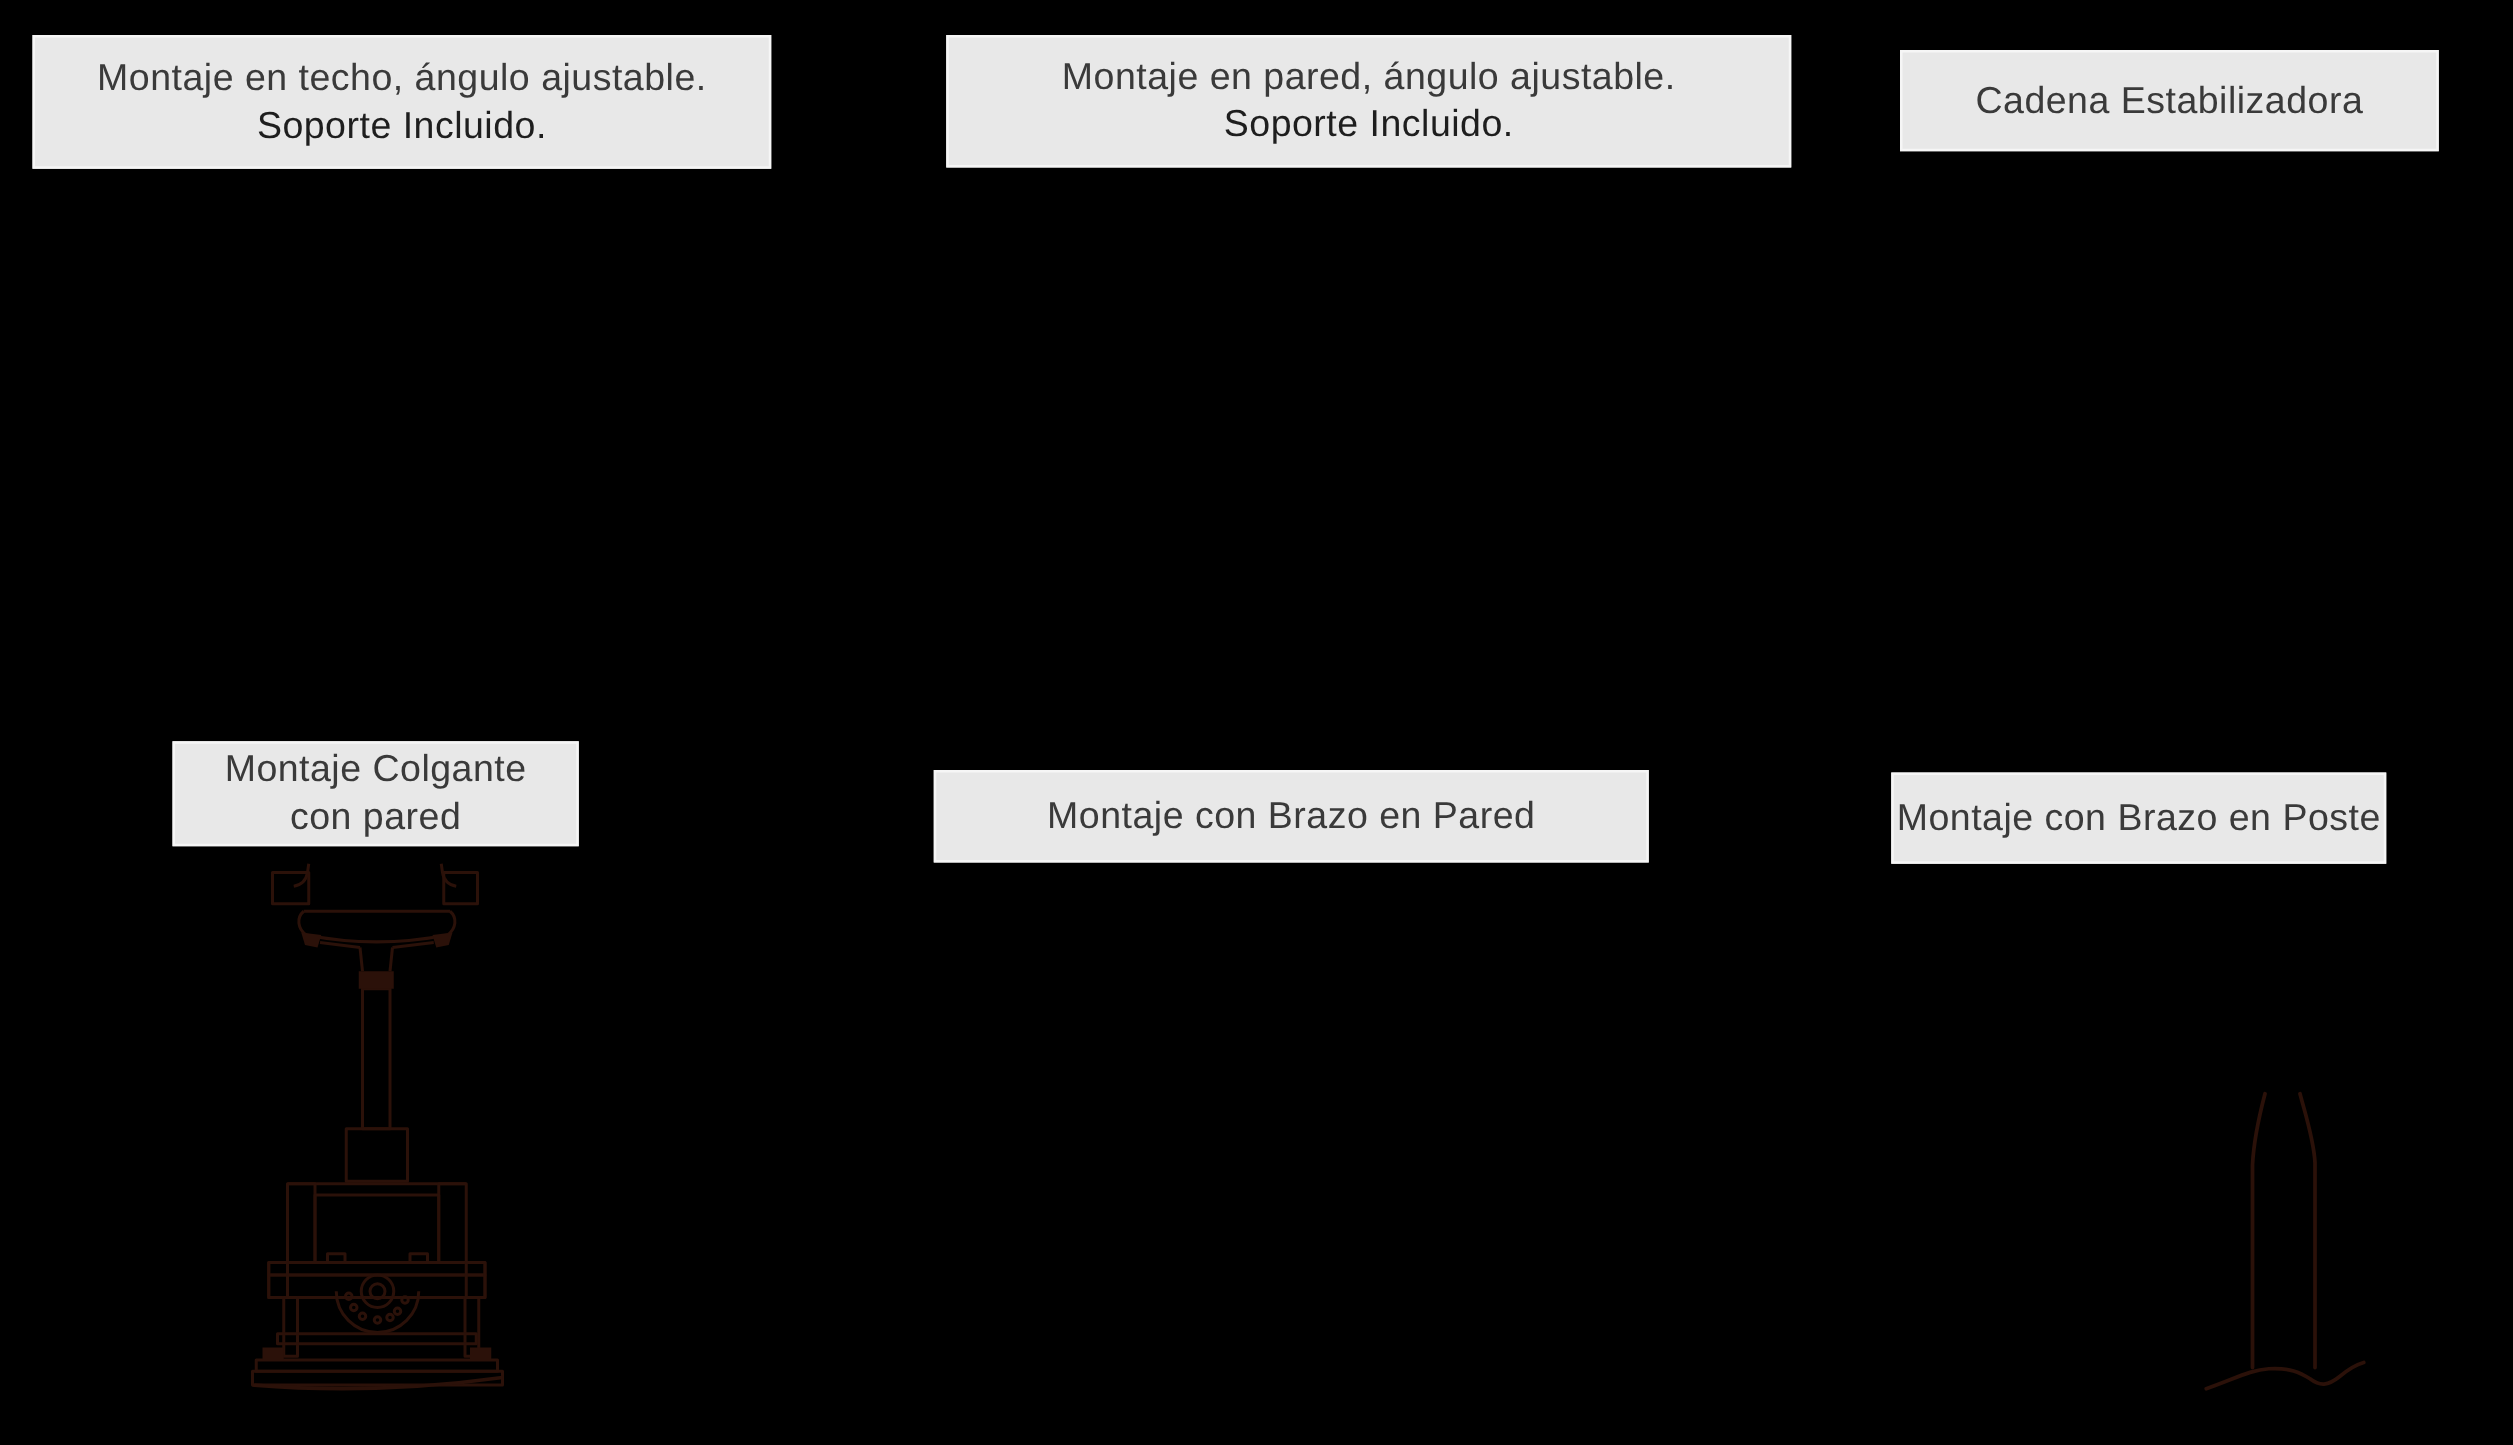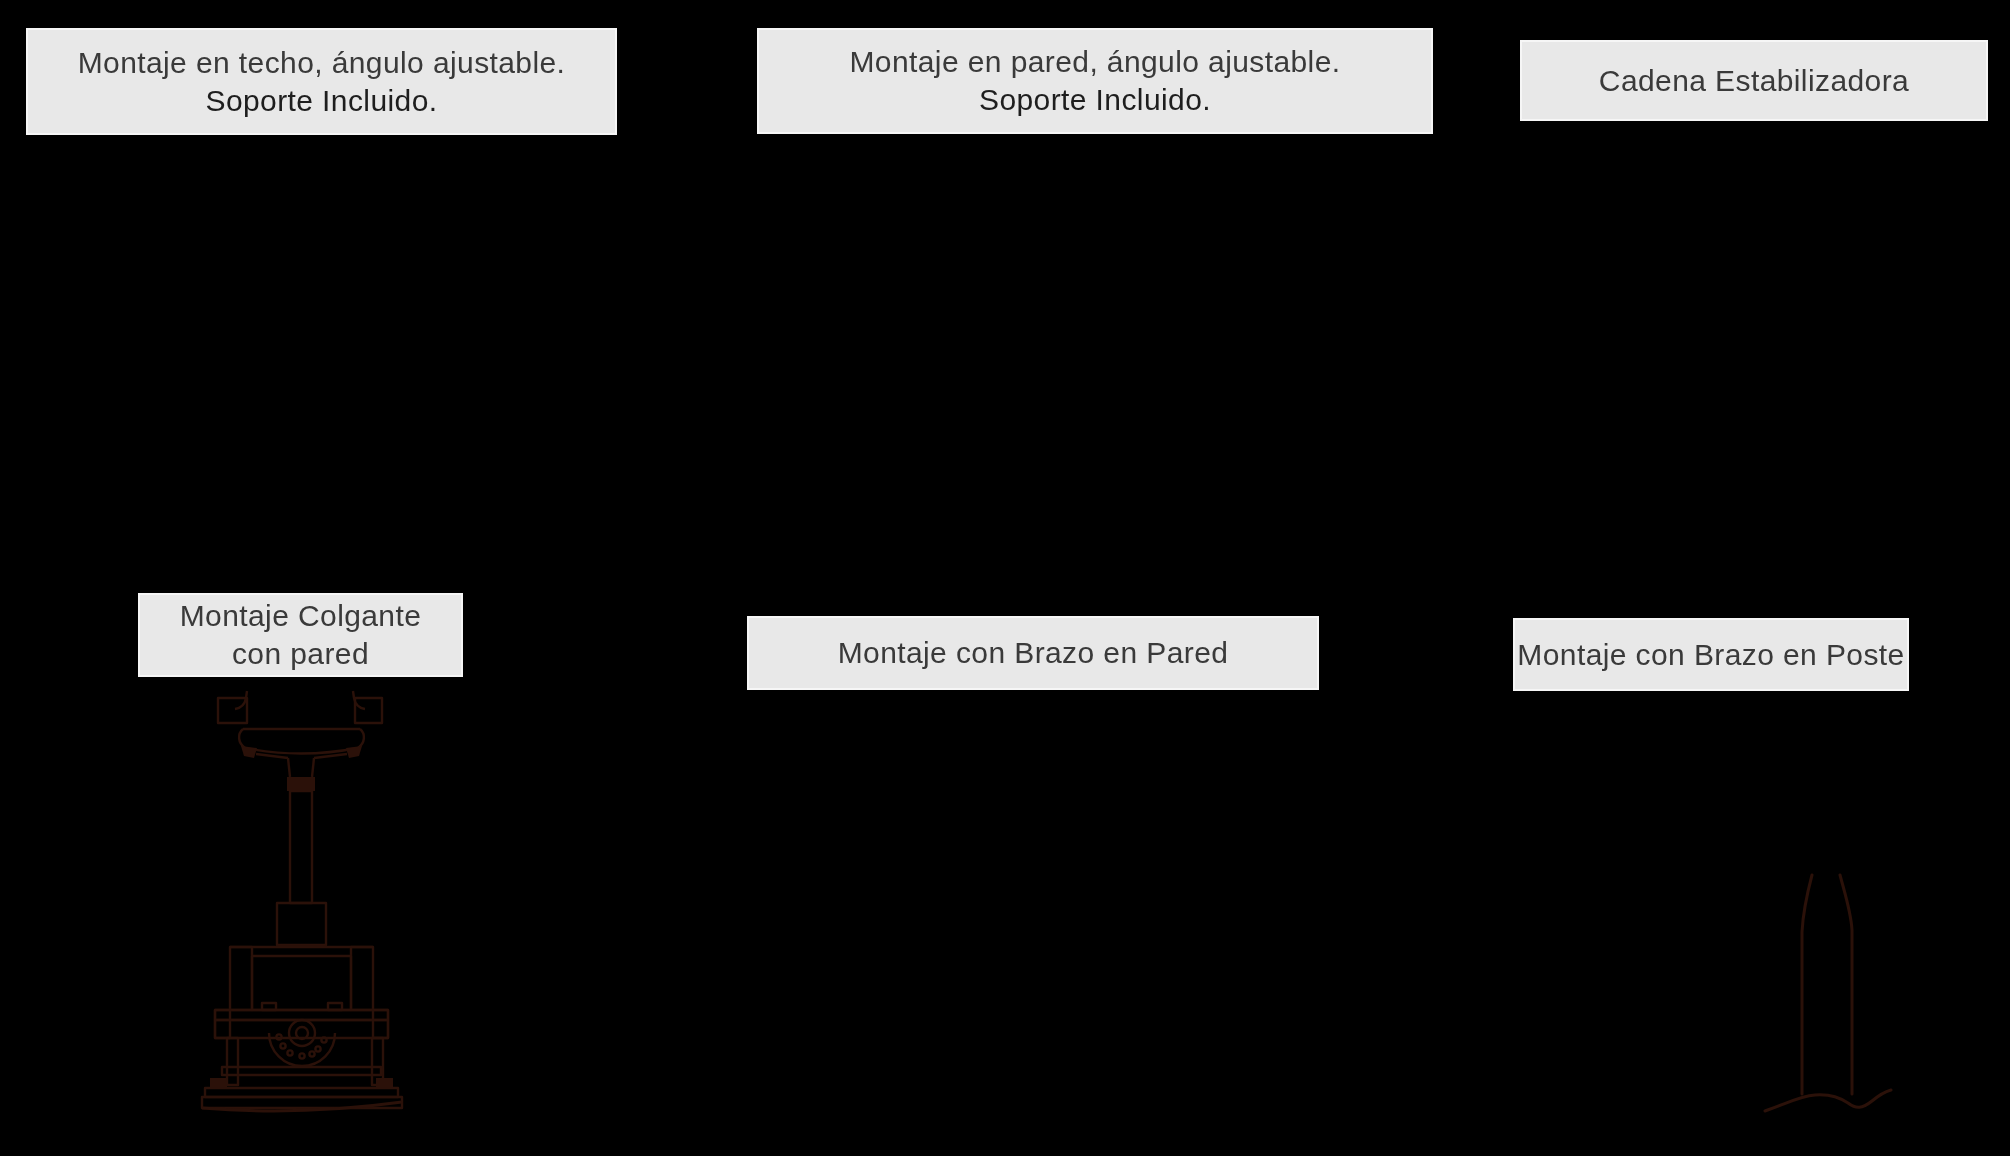--- a/index.html
+++ b/index.html
@@ -53,21 +53,21 @@
 <div class="label-box" style="left:26px;top:28px;width:591px;height:107px">
   <span>Montaje en techo, ángulo ajustable.</span>
   <span class="bold">Soporte Incluido.</span>
 </div>
 
 <div class="label-box" style="left:757px;top:28px;width:676px;height:106px">
   <span>Montaje en pared, ángulo ajustable.</span>
   <span class="bold">Soporte Incluido.</span>
 </div>
 
-<div class="label-box" style="left:1520px;top:40px;width:468px;height:81px">
+<div class="label-box" style="left:1520px;top:40px;width:431px;height:81px">
   <span>Cadena Estabilizadora</span>
 </div>
 
 <div class="label-box" style="left:138px;top:593px;width:325px;height:84px">
   <span>Montaje Colgante</span>
   <span>con pared</span>
 </div>
 
 <div class="label-box" style="left:747px;top:616px;width:572px;height:74px">
   <span>Montaje con Brazo en Pared</span>

